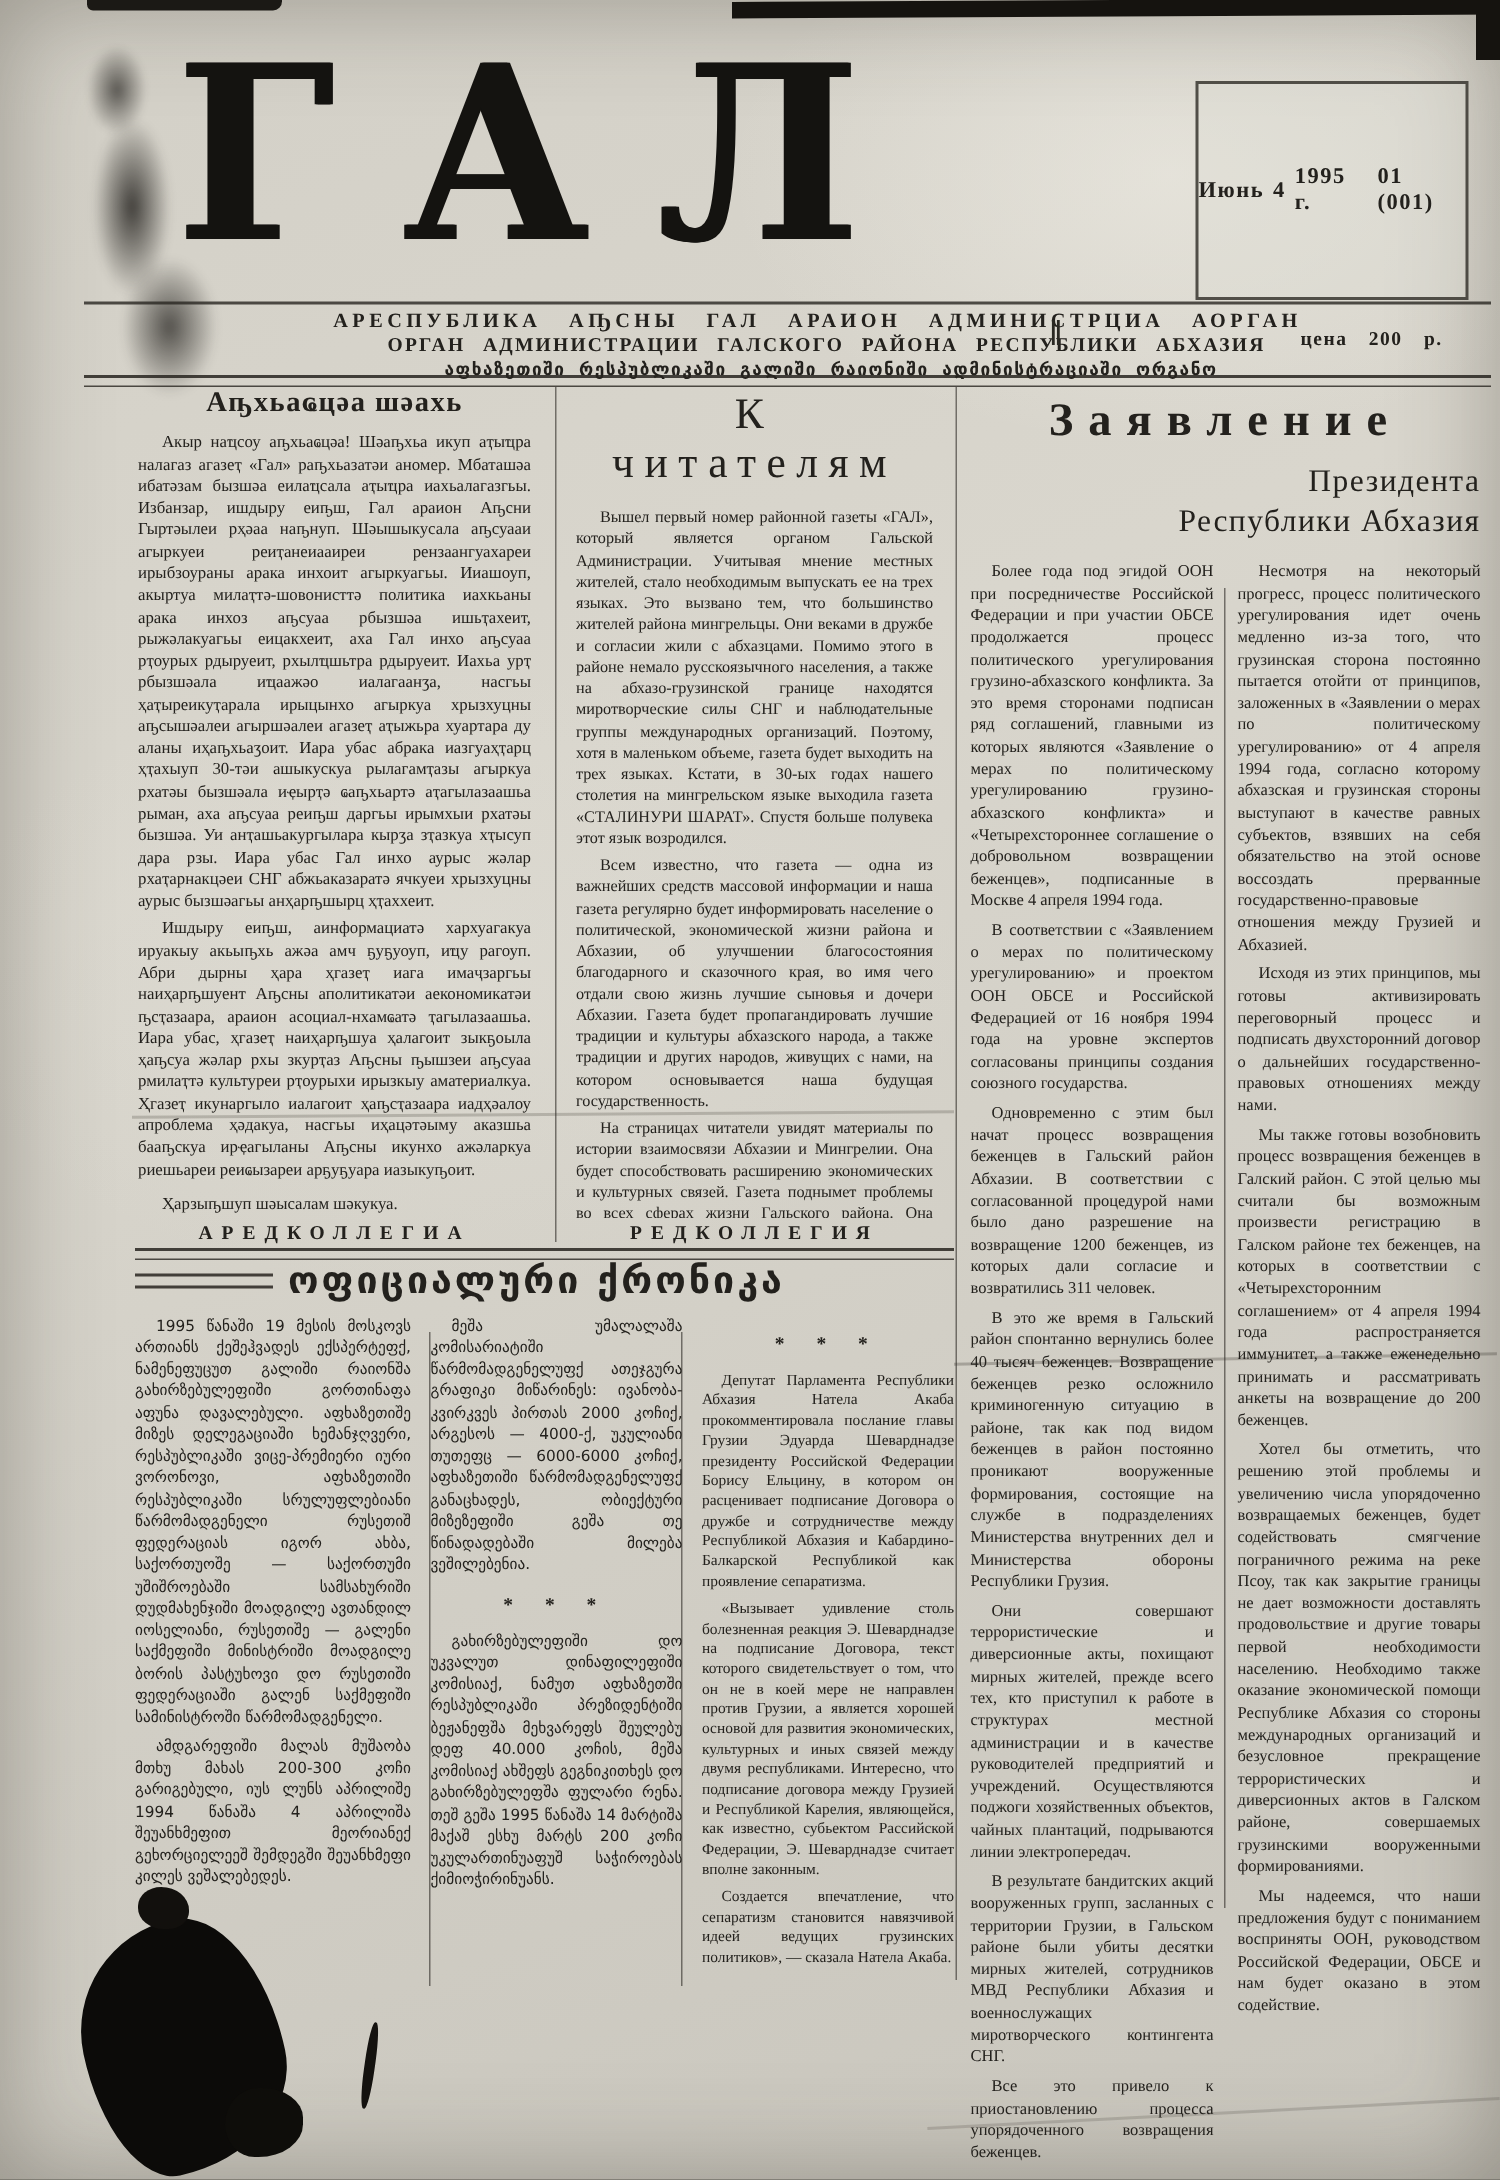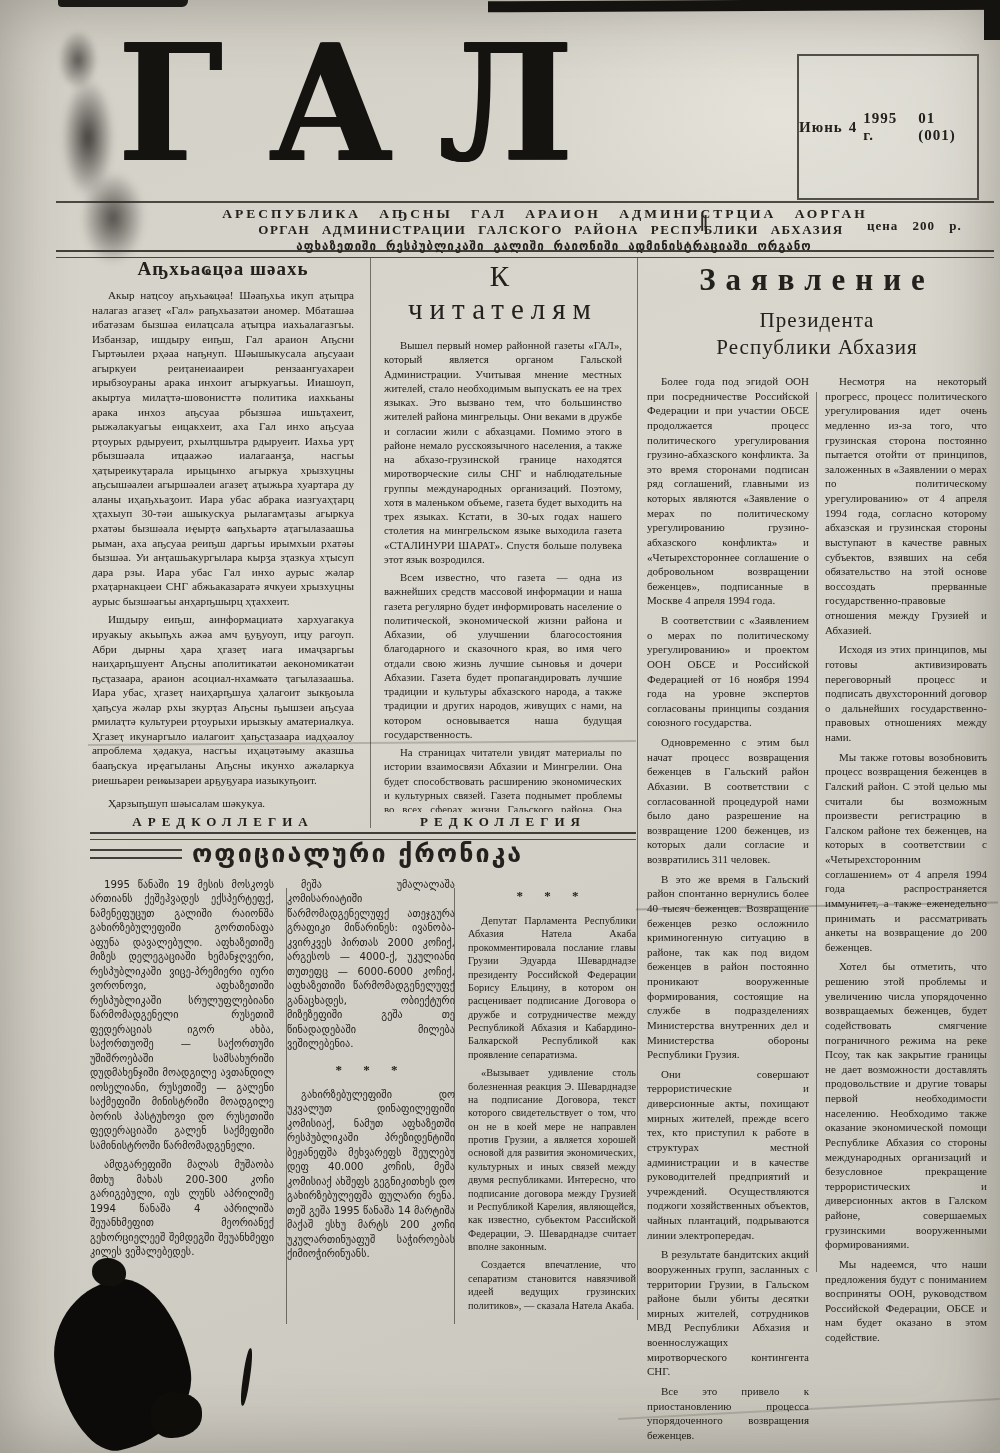--- a/index.html
+++ b/index.html
@@ -59,21 +59,21 @@
   .text p { margin:0 0 4px; text-indent:16px; text-align:justify; }
   .abk .text p { font-size:11.2px; line-height:1.30; }
   .rdr .text p { font-size:10.8px; line-height:1.32; }
   h2.abk-title { margin:0 0 8px; font-size:19px; font-weight:bold; letter-spacing:1px; text-align:center; }
   h2.rdr-title { margin:2px 0 12px; font-size:29px; font-weight:normal; letter-spacing:7px; word-spacing:16px; text-align:center; }
   .closing { font-size:11.2px; text-indent:16px; margin-bottom:3px; }
   .sig { flex:0 0 auto; text-align:center; font-weight:bold; font-size:13px; letter-spacing:6px; margin-top:2px; }
   
   .statement { position:absolute; left:615px; top:258px; width:340px;margin-left:32px; }
   .st-title  { text-align:center; font-weight:bold; font-size:31px; letter-spacing:10px; margin:4px 0 10px; }
-  .st-sub    { text-align:center; font-size:21px; letter-spacing:1px; margin:2px 0; }
+  .st-sub    { text-align:right; font-size:21px; letter-spacing:1px; margin:2px 0; }
   .st-cols   { display:flex; gap:16px; margin-top:14px; }
   .st-col    { width:162px; }
   .st-col p  { margin:0 0 5px; text-indent:14px; text-align:justify; font-size:11px; line-height:1.33; }
   
   .chronicle { position:absolute; left:90px; top:832px; width:546px; }
   .chr-head { display:flex; align-items:center; gap:10px; margin-top:7px; }
   .chr-line { width:92px; height:6px; border-top:2px solid rgba(40,37,32,.85); border-bottom:2px solid rgba(40,37,32,.85); }
   .chr-head h2 { margin:0; font-family:"DejaVu Sans", sans-serif; font-weight:bold; font-size:25px; letter-spacing:2px; }
   .chr-cols { display:flex; gap:13px; margin-top:10px; height:442px; overflow:hidden; }
   .chr-col { overflow:hidden; }

